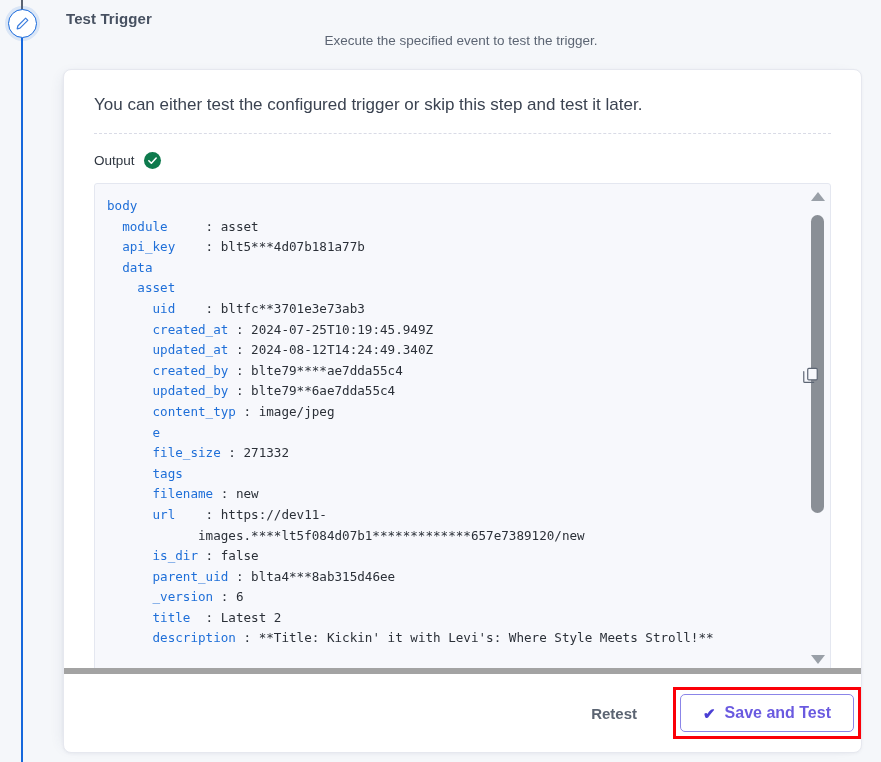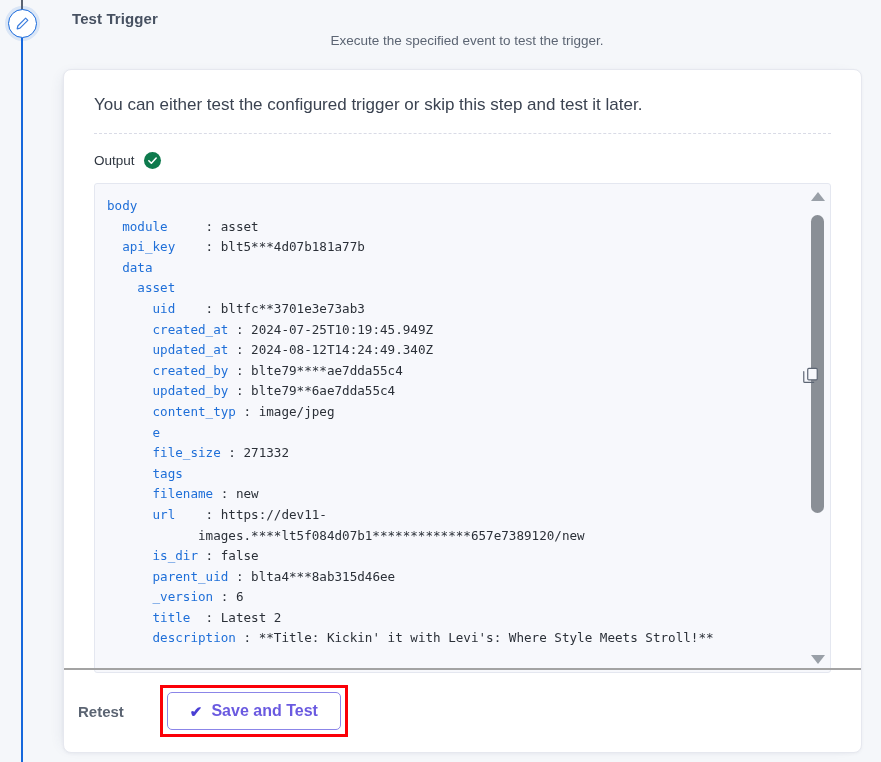--- a/index.html
+++ b/index.html
@@ -27,21 +27,21 @@
   #step-marker {
     position: absolute; left: 8px; top: 9px;
     width: 29px; height: 29px; border-radius: 50%;
     background: #ffffff; border: 1.5px solid #1668dc;
     box-shadow: 0 0 0 3px rgba(22,104,220,.12);
     display: flex; align-items: center; justify-content: center;
   }
   #step-marker svg { display: block; }
 
   
-  #header { position: absolute; left: 72px; top: 10px; width: 790px; }
+  #header { position: absolute; left: 66px; top: 10px; width: 790px; }
   #page-title {
     font-size: 15px; font-weight: bold; color: #475161;
     letter-spacing: .1px; margin: 0 0 6px 0;
   }
   #page-subtitle { font-size: 13.5px; color: #5c6573; margin: 0; text-align: center; }
 
   
   #main-card {
     position: absolute; left: 63px; top: 69px;
     width: 799px; height: 684px;
@@ -115,23 +115,23 @@
     background: #8a8f96; border-radius: 7px;
   }
   #copy-icon-btn {
     position: absolute; right: 10px; top: 182px;
     width: 19px; height: 19px;
   }
 
   
   #card-footer {
     position: absolute; left: 0; right: 0; bottom: 0; height: 84px;
-    border-top: 2px solid #a3a3a3;
-    display: flex; align-items: center; 
-    padding-right: 24px; gap: 0;
+    border-top: 6px solid #a3a3a3;
+    display: flex; align-items: center; justify-content: flex-end;
+    gap: 0;
   }
   #retest-button {
     font-size: 15px; color: #5b6472; font-weight: bold;
     background: none; border: none; cursor: pointer;
     padding: 8px 14px; font-family: inherit;
   }
   #save-exit-highlight {
     border: 3px solid #fb0007;
     padding: 4px;
     margin-left: 22px;

